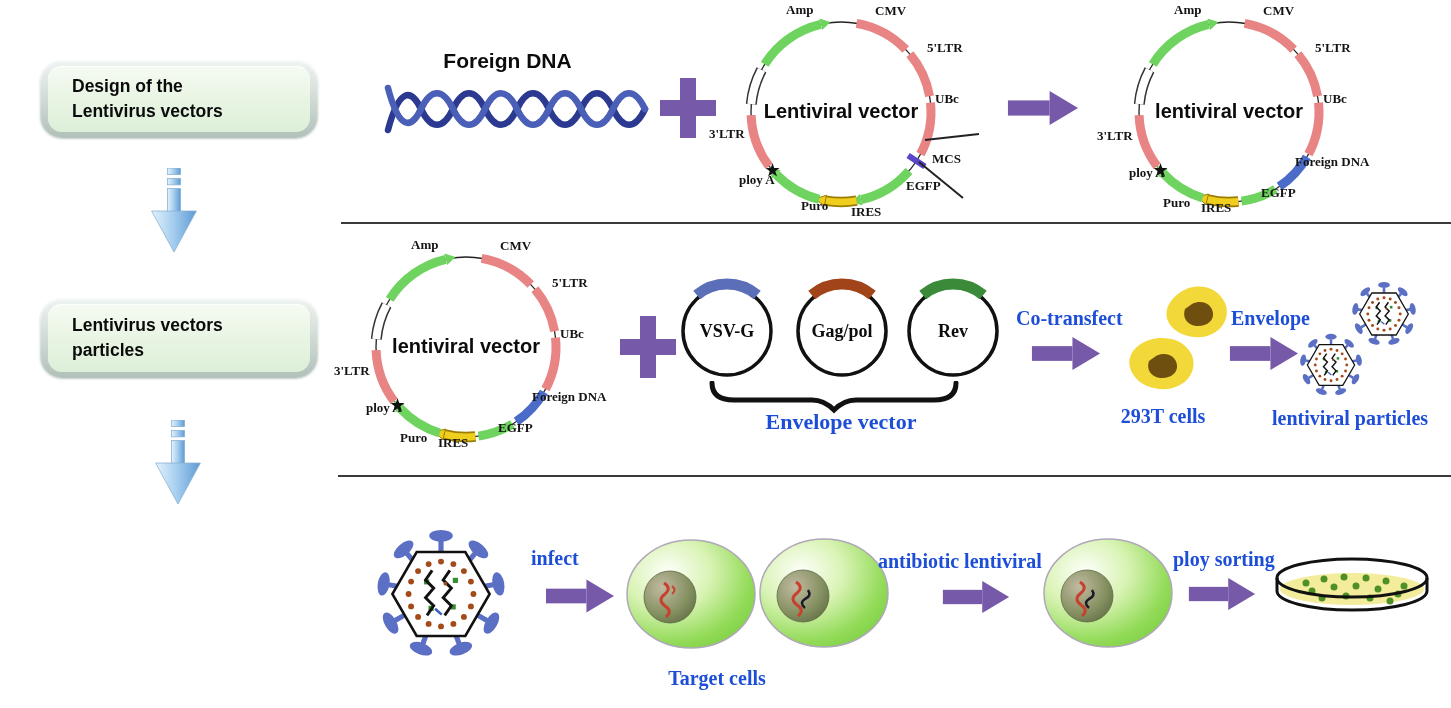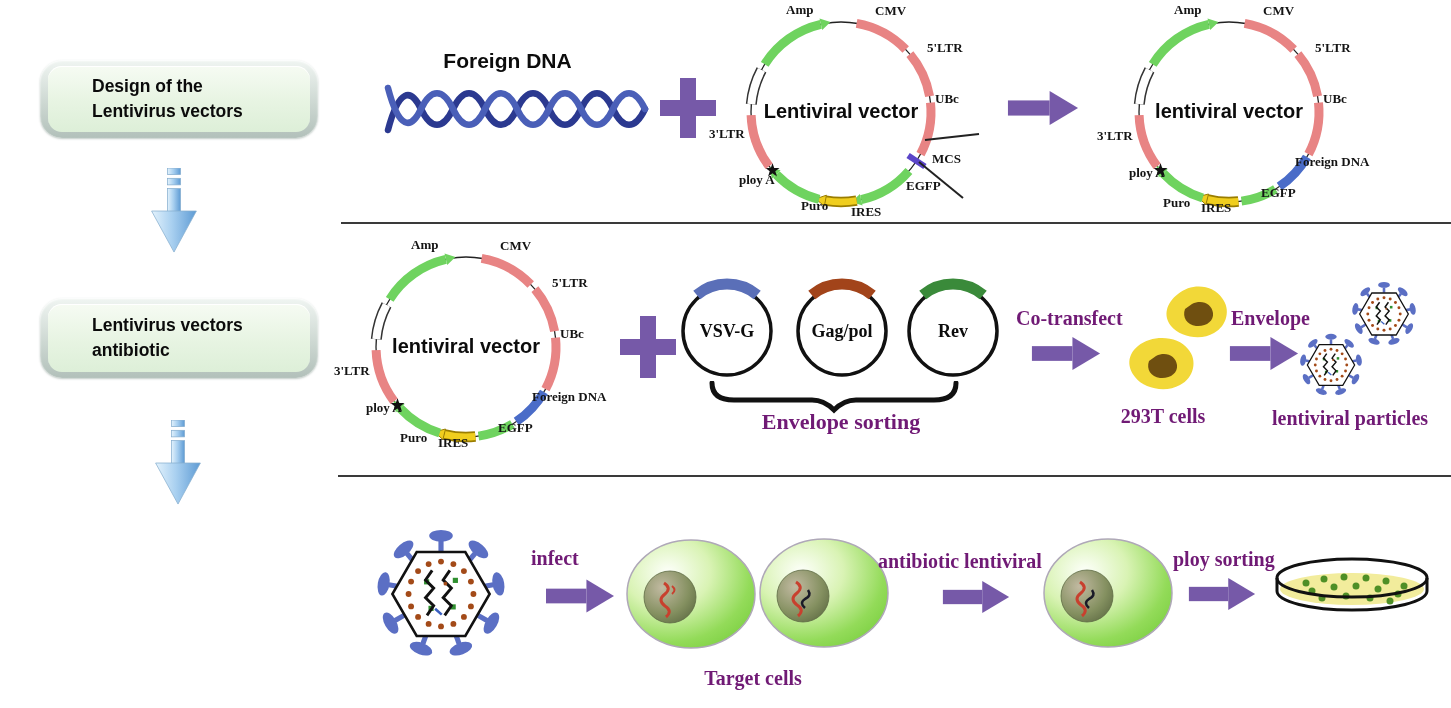--- a/index.html
+++ b/index.html
@@ -8,25 +8,25 @@
   .abs{position:absolute;}
   .divider{position:absolute;height:2px;background:#3a3a3a;}
   
   .step-btn{position:absolute;width:278px;border-radius:22px;
     background:linear-gradient(180deg,#f0f5f2 0%,#cdd8d2 55%,#b2c0ba 100%);
     box-shadow:inset 0 1px 2px #ffffff,0 1px 2px rgba(120,140,130,.45);padding:6px 8px;box-sizing:border-box;}
   .step-btn-inner{height:100%;border-radius:14px;
     background:linear-gradient(180deg,#f6fbf3 0%,#e7f4e2 55%,#ddefd8 100%);
     box-shadow:inset 0 1px 0 #ffffff;
     display:flex;flex-direction:column;justify-content:center;gap:6px;
-    padding-left:44px;box-sizing:border-box;
+    padding-left:24px;box-sizing:border-box;
     font-weight:700;font-size:17.5px;color:#0b0b0b;line-height:1.1;}
   
   .caption{position:absolute;font-family:"Liberation Serif",serif;font-weight:700;
-           color:#701a75;white-space:nowrap;font-size:20px;}
+           color:#1d4ed8;white-space:nowrap;font-size:20px;}
   .title-sans{position:absolute;font-weight:700;color:#0c0c0c;font-size:21px;text-align:center;}
   
   .pl{font:700 13px "Liberation Serif",serif;fill:#141414;}
   .pc{font:700 20px "Liberation Sans",sans-serif;fill:#0c0c0c;text-anchor:middle;}
   .ec{font:700 18px "Liberation Serif",serif;fill:#0c0c0c;text-anchor:middle;}
 </style>
 </head>
 <body>
 
 <div class="stage">
@@ -143,21 +143,21 @@
       <span>Lentivirus vectors</span>
     </div>
   </div>
   <svg class="abs" style="left:146px;top:168px" width="56" height="86">
       <use href="#stepArrow" width="56" height="86"></use>
     </svg>
 
   <div class="step-btn" style="left:40px;top:298px;height:80px">
     <div class="step-btn-inner">
       <span>Lentivirus vectors</span>
-      <span>antibiotic</span>
+      <span>particles</span>
     </div>
   </div>
   <svg class="abs" style="left:150px;top:420px" width="56" height="86">
       <use href="#stepArrow" width="56" height="86"></use>
     </svg>
 
 
   <div class="divider" style="left:341px;top:222px;width:1110px"></div>
   <div class="divider" style="left:338px;top:475px;width:1113px"></div>
 
@@ -290,21 +290,21 @@
   </svg>
   <svg class="abs" style="left:903px;top:277px" width="100" height="104">
     <circle cx="50" cy="54" r="44" fill="#fff" stroke="#111" stroke-width="3.5"></circle>
     <path d="M19.8,18 A47,47 0 0 1 80.2,18" stroke="#3A8A3A" stroke-width="11" fill="none"></path>
     <text class="ec" x="50" y="60">Rev</text>
   </svg>
 
   <svg class="abs" style="left:708px;top:381px" width="252" height="34">
     <path d="M4,2 Q4,19 26,19 L104,19 Q116,19 126,29 Q136,19 148,19 L226,19 Q248,19 248,2" fill="none" stroke="#111" stroke-width="5" stroke-linecap="round"></path>
   </svg>
-  <div class="caption" style="left:736px;top:409px;width:210px;text-align:center;font-size:22px">Envelope sorting</div>
+  <div class="caption" style="left:736px;top:409px;width:210px;text-align:center;font-size:22px">Envelope vector</div>
 
   <div class="caption" style="left:1016px;top:307px">Co-transfect</div>
   <svg class="abs" style="left:1030px;top:336px" width="72" height="35">
       <use href="#parrow" width="72" height="35"></use>
     </svg>
 
   <svg class="abs" style="left:1108px;top:276px" width="130" height="132">
     <path d="M70,18 C84,6 106,9 114,22 C123,33 119,50 106,57 C93,65 72,61 63,50 C55,40 58,27 70,18 Z" fill="#F2D838"></path>
     <path d="M84,28 C94,23 104,28 105,37 C106,45 98,51 88,50 C79,49 74,41 77,33 Z" fill="#6F4F10"></path>
     <path d="M30,70 C45,58 70,60 80,73 C90,84 86,102 72,109 C58,117 36,113 27,101 C19,91 19,79 30,70 Z" fill="#F2D838"></path>
@@ -337,21 +337,21 @@
   <svg class="abs" style="left:625px;top:537px" width="134" height="118">
     <use href="#gcell" width="134" height="118"></use>
     <path d="M39,46 q8,5 1,11 q-8,6 0,12 q8,5 1,11" fill="none" stroke="#C8402E" stroke-width="3"></path>
     <path d="M47,49 q5,4 0,8" fill="none" stroke="#C8402E" stroke-width="2"></path>
   </svg>
   <svg class="abs" style="left:758px;top:536px" width="134" height="118">
     <use href="#gcell" width="134" height="118"></use>
     <path d="M38,46 q8,5 1,11 q-8,6 0,12 q8,5 1,11" fill="none" stroke="#C8402E" stroke-width="3"></path>
     <path d="M50,54 q4,6 -3,9 q-6,4 0,9" fill="none" stroke="#1A1A28" stroke-width="2.5"></path>
   </svg>
-  <div class="caption" style="left:697px;top:667px;width:112px;text-align:center">Target cells</div>
+  <div class="caption" style="left:661px;top:667px;width:112px;text-align:center">Target cells</div>
 
   <div class="caption" style="left:878px;top:550px">antibiotic lentiviral</div>
   <svg class="abs" style="left:931px;top:580px" width="90" height="34">
       <use href="#parrow" width="90" height="34"></use>
     </svg>
 
   <svg class="abs" style="left:1042px;top:536px" width="134" height="118">
     <use href="#gcell" width="134" height="118"></use>
     <path d="M38,46 q8,5 1,11 q-8,6 0,12 q8,5 1,11" fill="none" stroke="#C8402E" stroke-width="3"></path>
     <path d="M50,54 q4,6 -3,9 q-6,4 0,9" fill="none" stroke="#1A1A28" stroke-width="2.5"></path>

